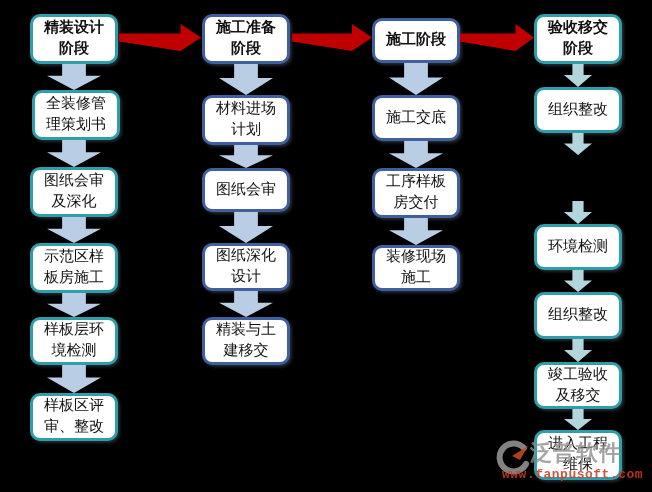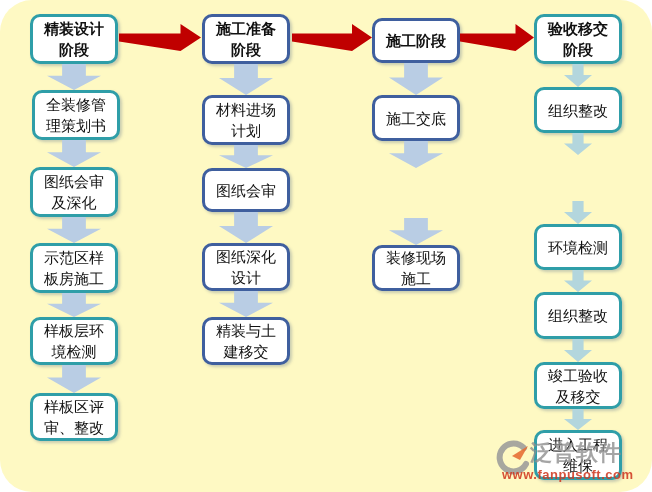--- a/index.html
+++ b/index.html
@@ -1,17 +1,17 @@
 <!DOCTYPE html>
 <html style="--teal_border: #2f9ea8; --blue_border: #3f5f9e; --red_arrow: #c00000; --down_arrow_fill: #b9cde4; --down_arrow_teal: #b3d6dd; --watermark_gray: #8f8f8f; --watermark_red: #d03a22;"><head>
 <meta charset="utf-8">
 <style>
   html,body{margin:0;padding:0;background:#fff;}
-  .canvas{position:relative;width:652px;height:492px;background:#fef9c3;overflow:hidden;
-          font-family:Liberation Sans, sans-serif;border-radius:32px;}
+  .canvas{position:relative;width:652px;height:492px;background:#000000;overflow:hidden;
+          font-family:Liberation Mono, monospace;}
   
   .box{position:absolute;width:88px;box-sizing:border-box;display:flex;align-items:center;
        justify-content:center;text-align:center;white-space:pre-line;background:#fff;
        border-radius:10px;font-size:15px;line-height:21px;color:#111;
        box-shadow:2px 2px 3px rgba(100,120,140,.35);}
   .teal{border:3px solid var(--teal_border,#2f9ea8);}
   .blue{border:3px solid var(--blue_border,#3f5f9e);}
   .hd{font-weight:700;}
   
   #b10{left:30px;top:14px;height:50px}  #b11{left:32px;top:90px;height:50px}
@@ -96,20 +96,22 @@
   <div class="dar wide" id="a24"></div>
   <div class="box blue" id="b24">精装与土
 建移交</div>
 
   <div class="rar" id="ra2"></div>
 
   <div class="box blue hd" id="b30">施工阶段</div>
   <div class="dar wide" id="a31"></div>
   <div class="box blue" id="b31">施工交底</div>
   <div class="dar wide" id="a32"></div>
+  <div class="box blue" id="b32">工序样板
+房交付</div>
   <div class="dar wide" id="a33"></div>
   <div class="box blue" id="b33">装修现场
 施工</div>
 
   <div class="rar" id="ra3"></div>
 
   <div class="box teal hd" id="b40">验收移交
 阶段</div>
   <div class="dar narrow" id="a41"></div>
   <div class="box teal" id="b41">组织整改</div>

